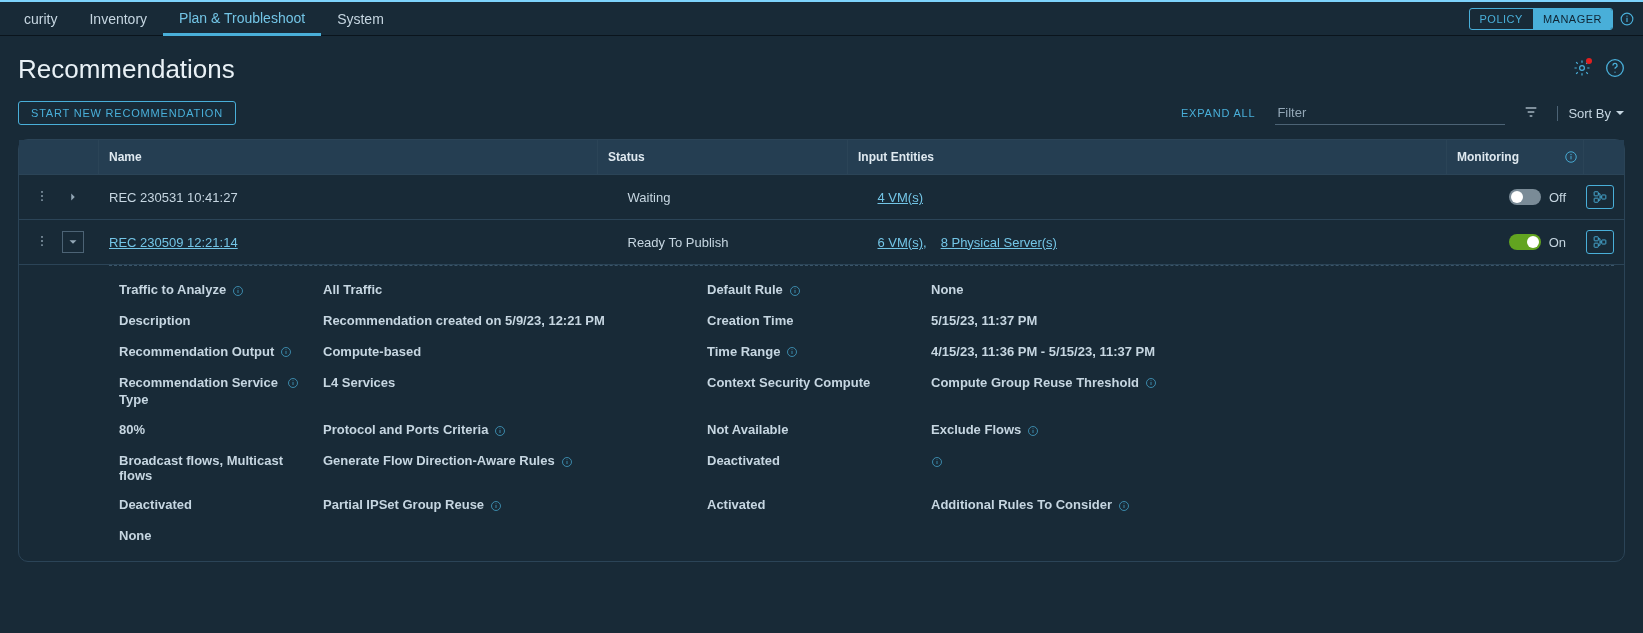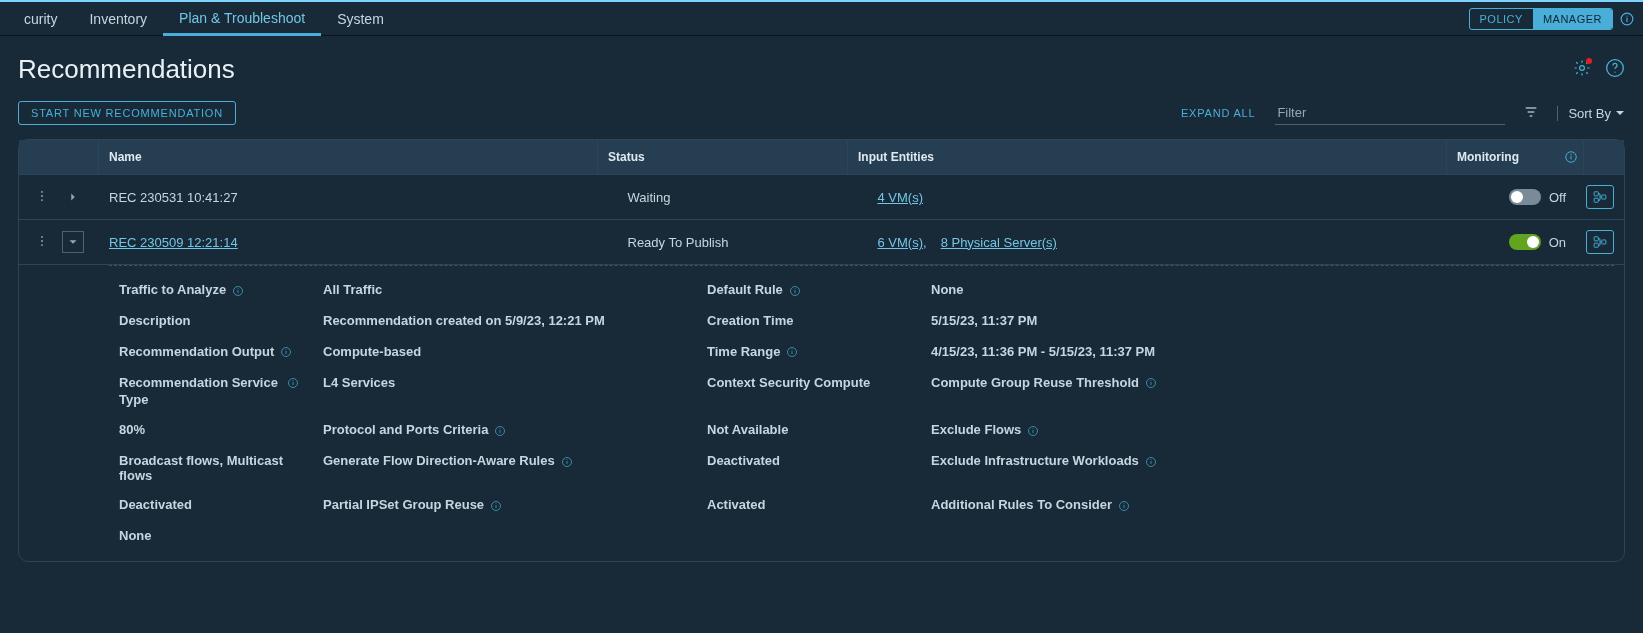--- a/index.html
+++ b/index.html
@@ -470,21 +470,20 @@
             <div class="detail-label">
               <span>Generate Flow Direction-Aware Rules</span>
               <span class="info-icon"><svg viewBox="0 0 24 24" stroke-width="1.4">
                   <circle cx="12" cy="12" r="9" stroke="#49afd9" fill="none"></circle>
                   <line x1="12" y1="10" x2="12" y2="16" stroke="#49afd9"></line>
                   <circle cx="12" cy="7.5" r=".9" fill="#49afd9" stroke="none"></circle>
                 </svg></span>
             </div>
             <div class="detail-value">Deactivated</div>
             <div class="detail-label">
-              <span>Exclude Infrastructure Workloads</span>
               <span class="info-icon"><svg viewBox="0 0 24 24" stroke-width="1.4">
                   <circle cx="12" cy="12" r="9" stroke="#49afd9" fill="none"></circle>
                   <line x1="12" y1="10" x2="12" y2="16" stroke="#49afd9"></line>
                   <circle cx="12" cy="7.5" r=".9" fill="#49afd9" stroke="none"></circle>
                 </svg></span>
             </div>
             <div class="detail-value">Deactivated</div>
             <div class="detail-label">
               <span>Partial IPSet Group Reuse</span>
               <span class="info-icon"><svg viewBox="0 0 24 24" stroke-width="1.4">

